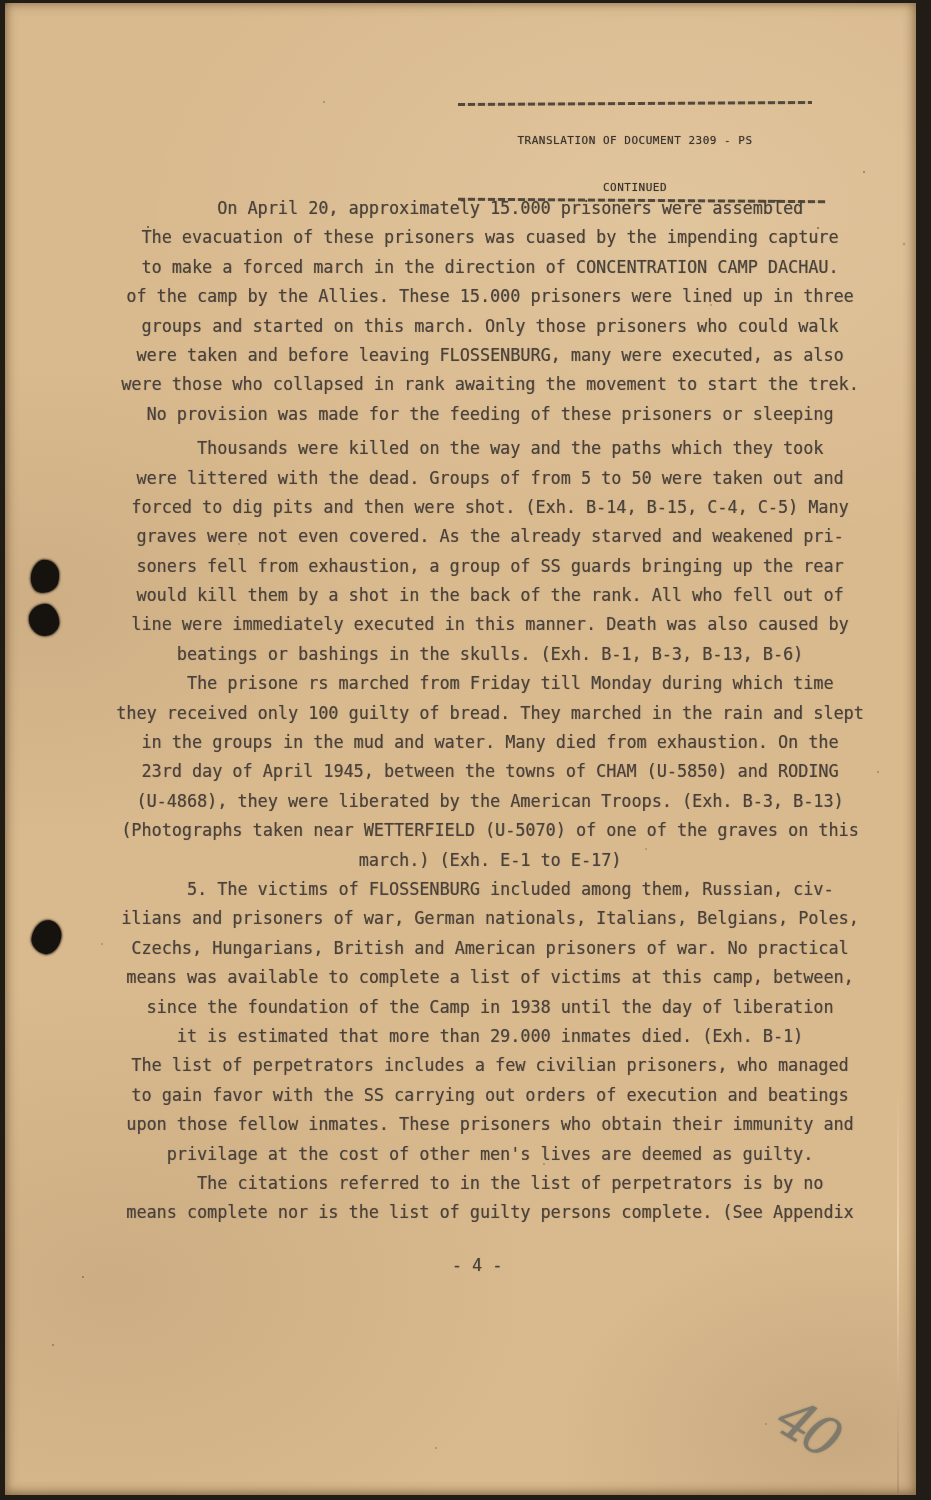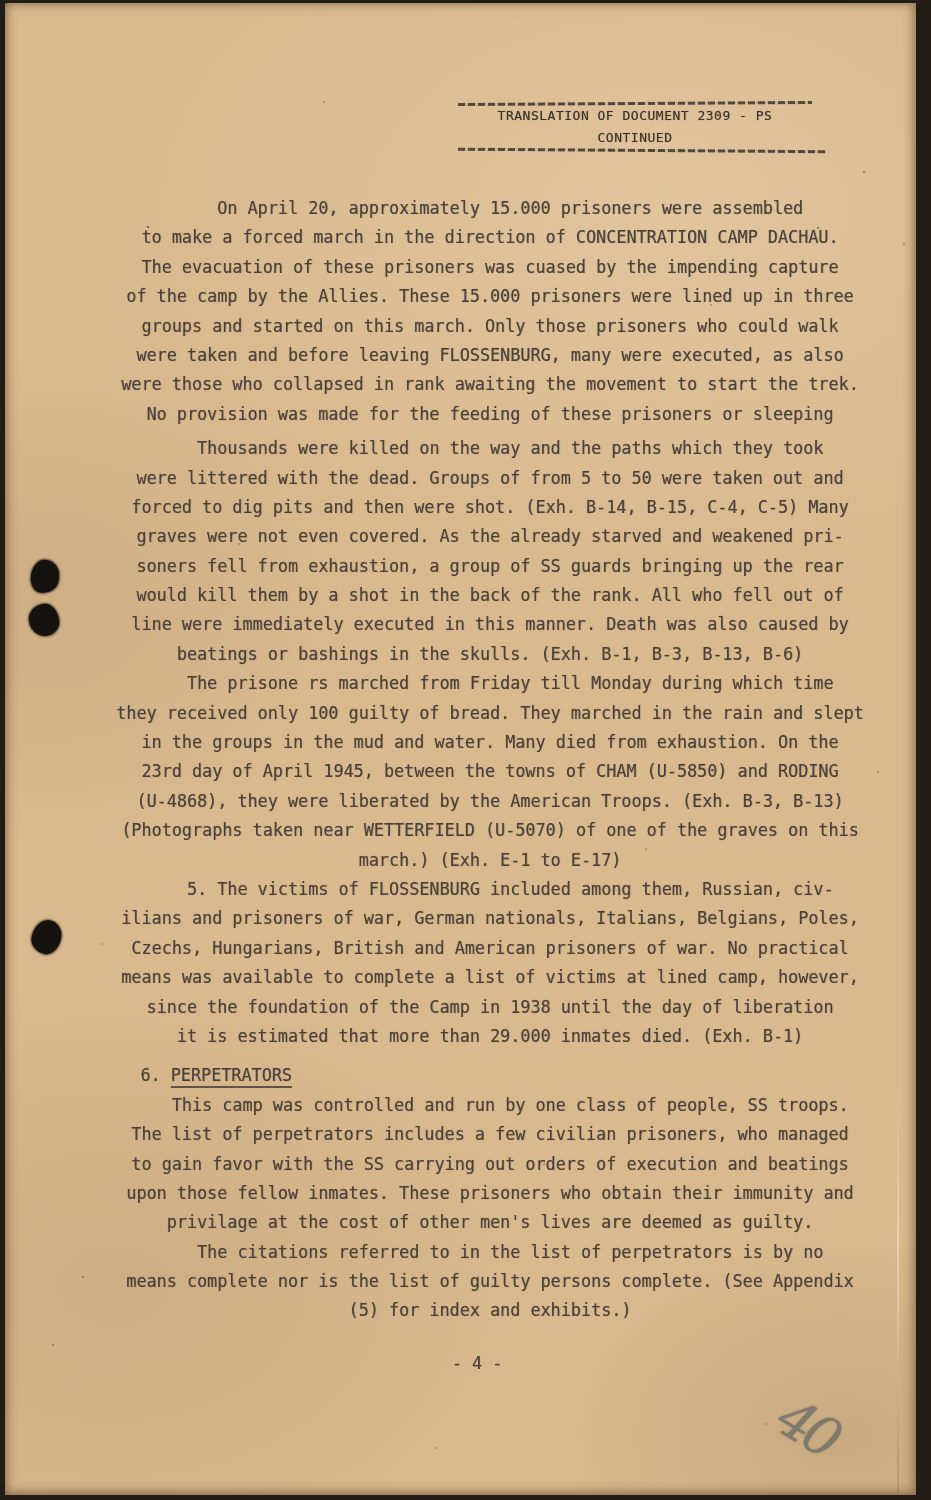--- a/index.html
+++ b/index.html
@@ -67,21 +67,21 @@
     text-align:center;
   }
   .stamp-rule{
     height:3px;
     background:repeating-linear-gradient(90deg,
       rgba(57,51,44,0.85) 0 7px, rgba(57,51,44,0.12) 7px 10px);
   }
   .stamp-rule.top{transform:rotate(-0.3deg);}
   .stamp-rule.bottom{transform:rotate(0.4deg);width:368px;}
   .stamp-line{
-    font-size:13px;line-height:22px;letter-spacing:0.5px;white-space:pre;
+    font-size:11px;line-height:22px;letter-spacing:0.5px;white-space:pre;margin-top:25px;
   }
 
   
   .text-body{
     position:absolute;left:100px;top:194px;width:780px;
     font-size:16.8px;line-height:29.4px;
     color:var(--ink,#4a423a);
     text-shadow:0.4px 0.4px 0.8px rgba(74,66,58,0.55);
   }
   .tline{white-space:pre;height:29.4px;text-align:center;}
@@ -130,22 +130,22 @@
     <div class="stamp-rule top"></div>
     <div class="stamp-line">TRANSLATION OF DOCUMENT 2309 - PS</div>
     <div class="stamp-line">CONTINUED</div>
     <div class="stamp-rule bottom"></div>
   </div>
 
   <div class="text-body">
 
     <div class="p-block">
         <div class="tline">    On April 20, approximately 15.000 prisoners were assembled</div>
+        <div class="tline">The evacuation of these prisoners was cuased by the impending capture</div>
         <div class="tline">to make a forced march in the direction of CONCENTRATION CAMP DACHAU.</div>
-        <div class="tline">The evacuation of these prisoners was cuased by the impending capture</div>
         <div class="tline">of the camp by the Allies. These 15.000 prisoners were lined up in three</div>
         <div class="tline">groups and started on this march. Only those prisoners who could walk</div>
         <div class="tline">were taken and before leaving FLOSSENBURG, many were executed, as also</div>
         <div class="tline">were those who collapsed in rank awaiting the movement to start the trek.</div>
         <div class="tline">No provision was made for the feeding of these prisoners or sleeping</div>
       </div>
 
     <div class="p-block m-p2">
         <div class="tline">    Thousands were killed on the way and the paths which they took</div>
         <div class="tline">were littered with the dead. Groups of from 5 to 50 were taken out and</div>
@@ -164,39 +164,36 @@
         <div class="tline">23rd day of April 1945, between the towns of CHAM (U-5850) and RODING</div>
         <div class="tline">(U-4868), they were liberated by the American Troops. (Exh. B-3, B-13)</div>
         <div class="tline">(Photographs taken near WETTERFIELD (U-5070) of one of the graves on this</div>
         <div class="tline">march.) (Exh. E-1 to E-17)</div>
       </div>
 
     <div class="p-block">
         <div class="tline">    5. The victims of FLOSSENBURG included among them, Russian, civ-</div>
         <div class="tline">ilians and prisoners of war, German nationals, Italians, Belgians, Poles,</div>
         <div class="tline">Czechs, Hungarians, British and American prisoners of war. No practical</div>
-        <div class="tline">means was available to complete a list of victims at lined camp, however,</div>
+        <div class="tline">means was available to complete a list of victims at this camp, between,</div>
         <div class="tline">since the foundation of the Camp in 1938 until the day of liberation</div>
         <div class="tline">it is estimated that more than 29.000 inmates died. (Exh. B-1)</div>
       </div>
 
-    <div class="heading-line m-heading"><span>    6. </span><span class="heading-title">PERPETRATORS</span></div>
 
     <div class="p-block">
-        <div class="tline">    This camp was controlled and run by one class of people, SS troops.</div>
         <div class="tline">The list of perpetrators includes a few civilian prisoners, who managed</div>
         <div class="tline">to gain favor with the SS carrying out orders of execution and beatings</div>
         <div class="tline">upon those fellow inmates. These prisoners who obtain their immunity and</div>
         <div class="tline">privilage at the cost of other men's lives are deemed as guilty.</div>
       </div>
 
     <div class="p-block">
         <div class="tline">    The citations referred to in the list of perpetrators is by no</div>
         <div class="tline">means complete nor is the list of guilty persons complete. (See Appendix</div>
-        <div class="tline">(5) for index and exhibits.)</div>
       </div>
 
     <div class="footer-line">- 4 -</div>
   </div>
 
   <div class="pencil-number">40</div>
 
 </div>
 
 </body></html>

